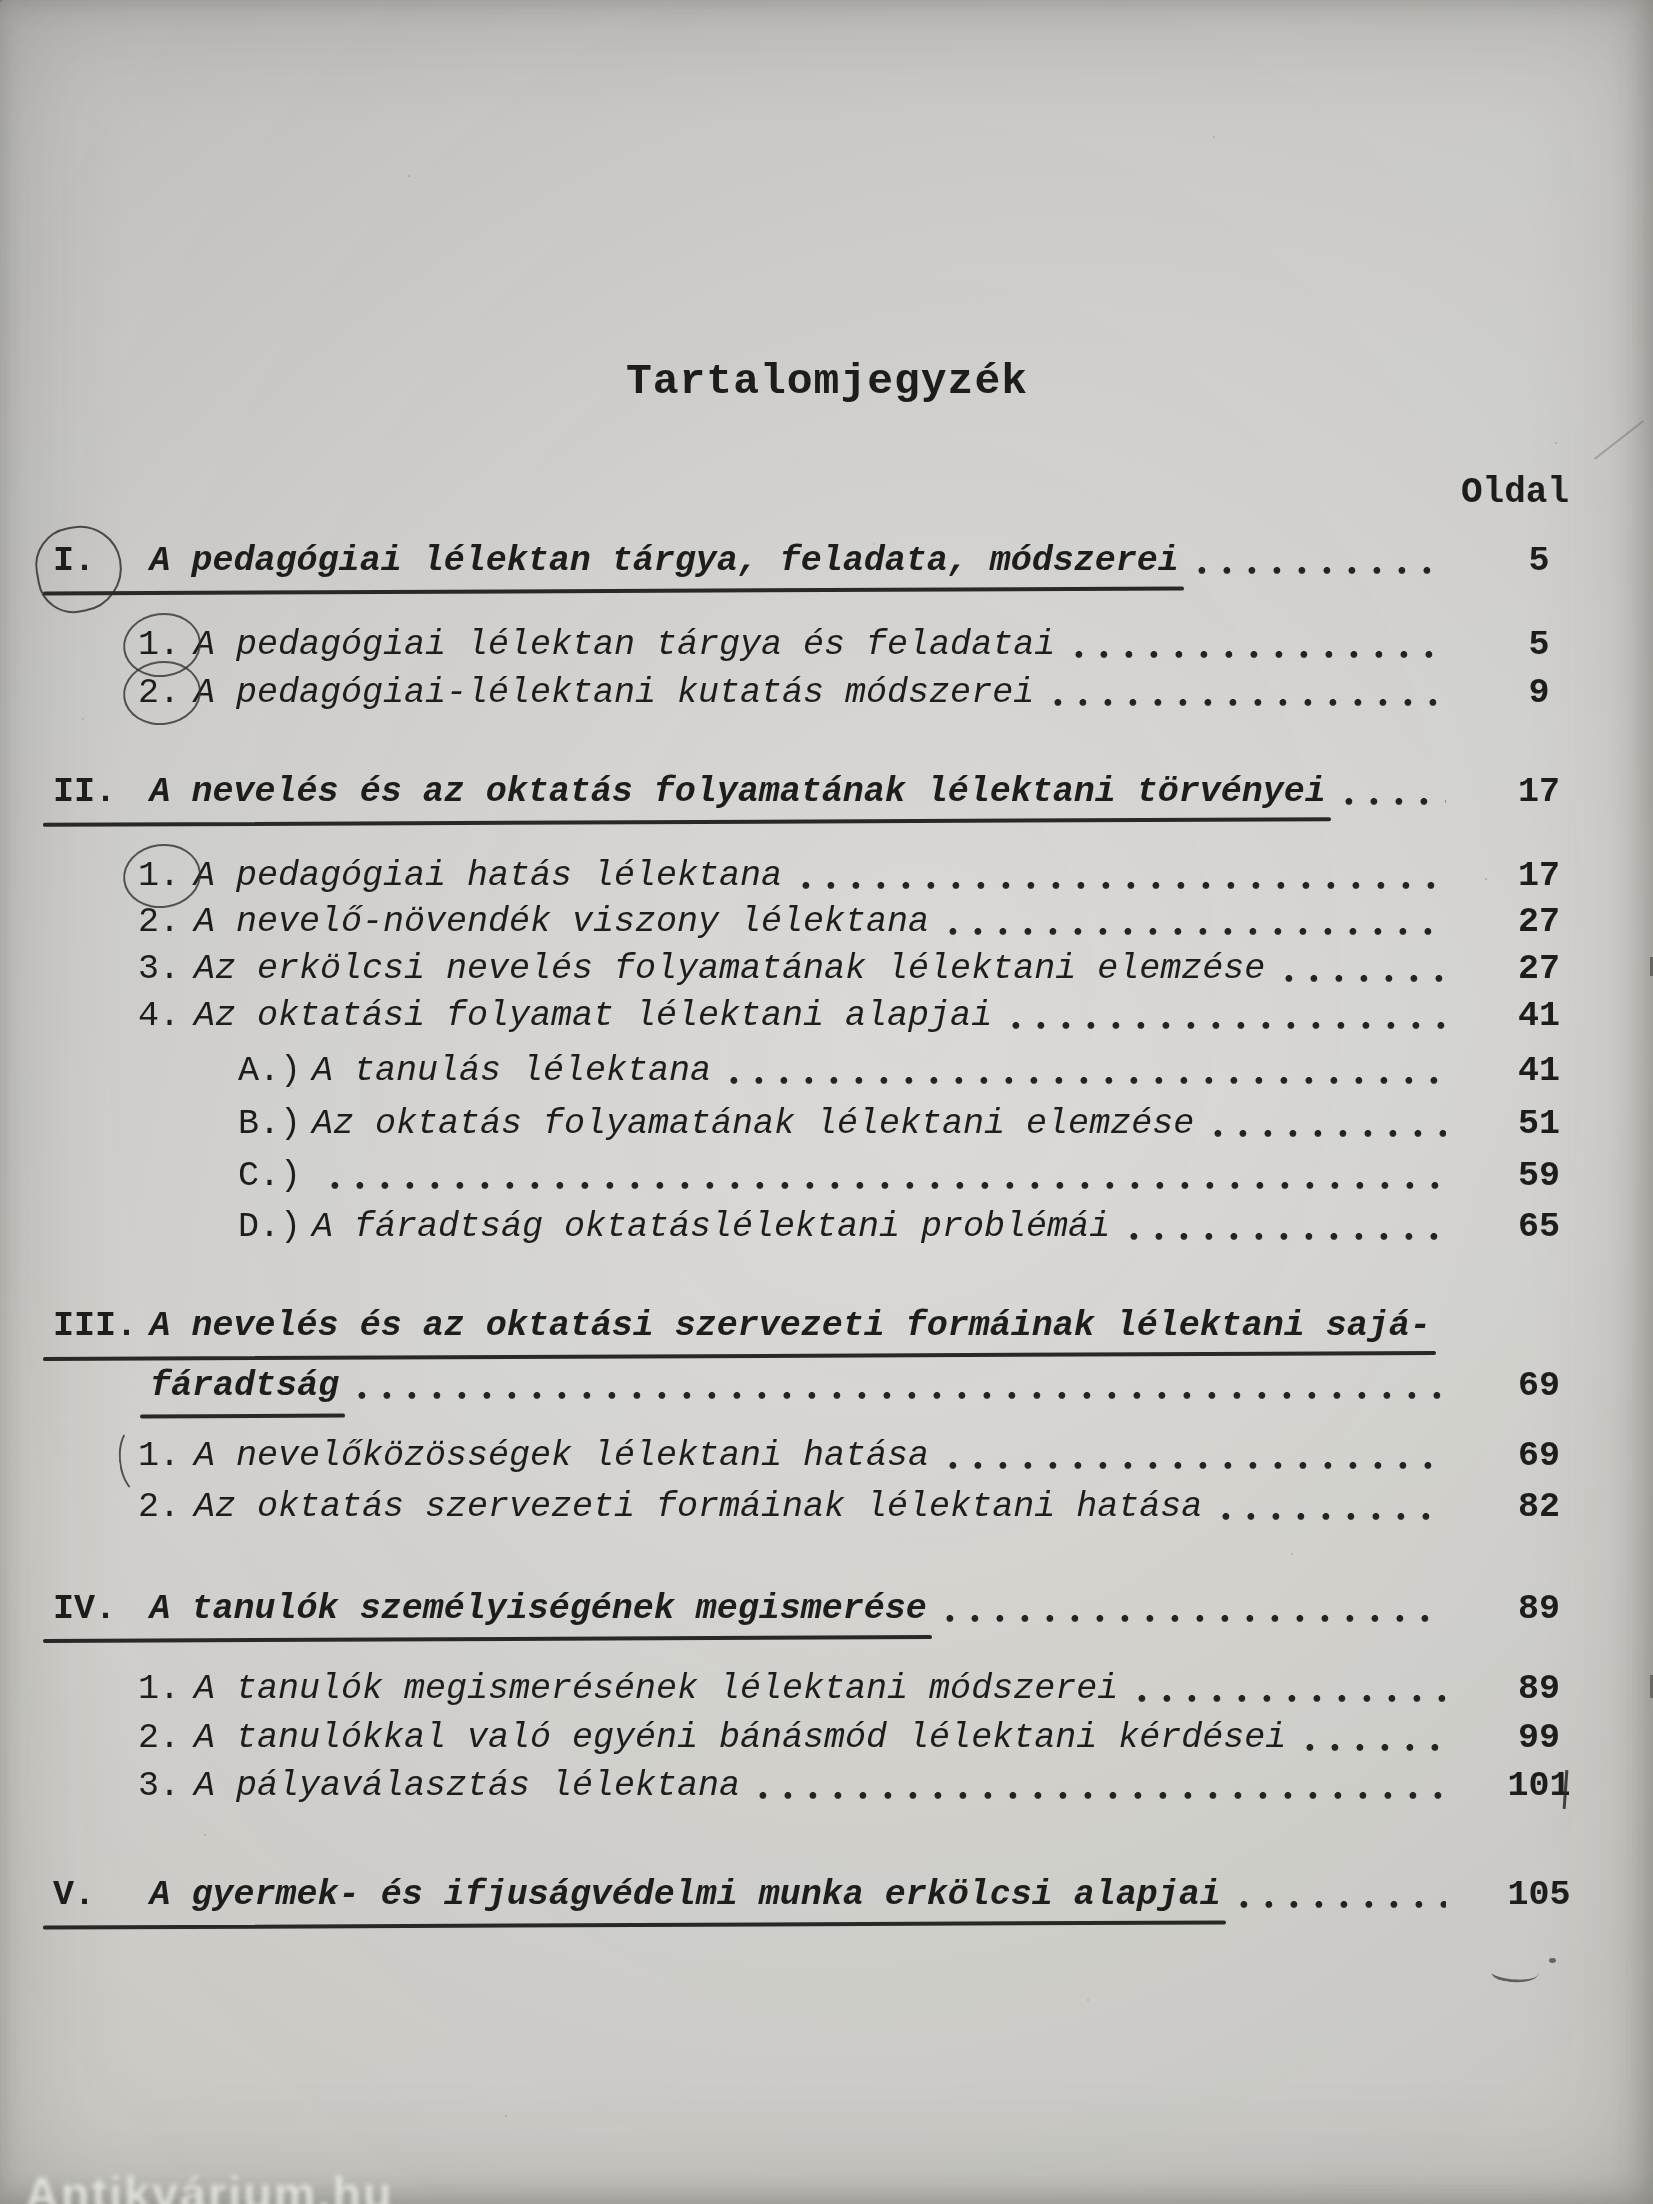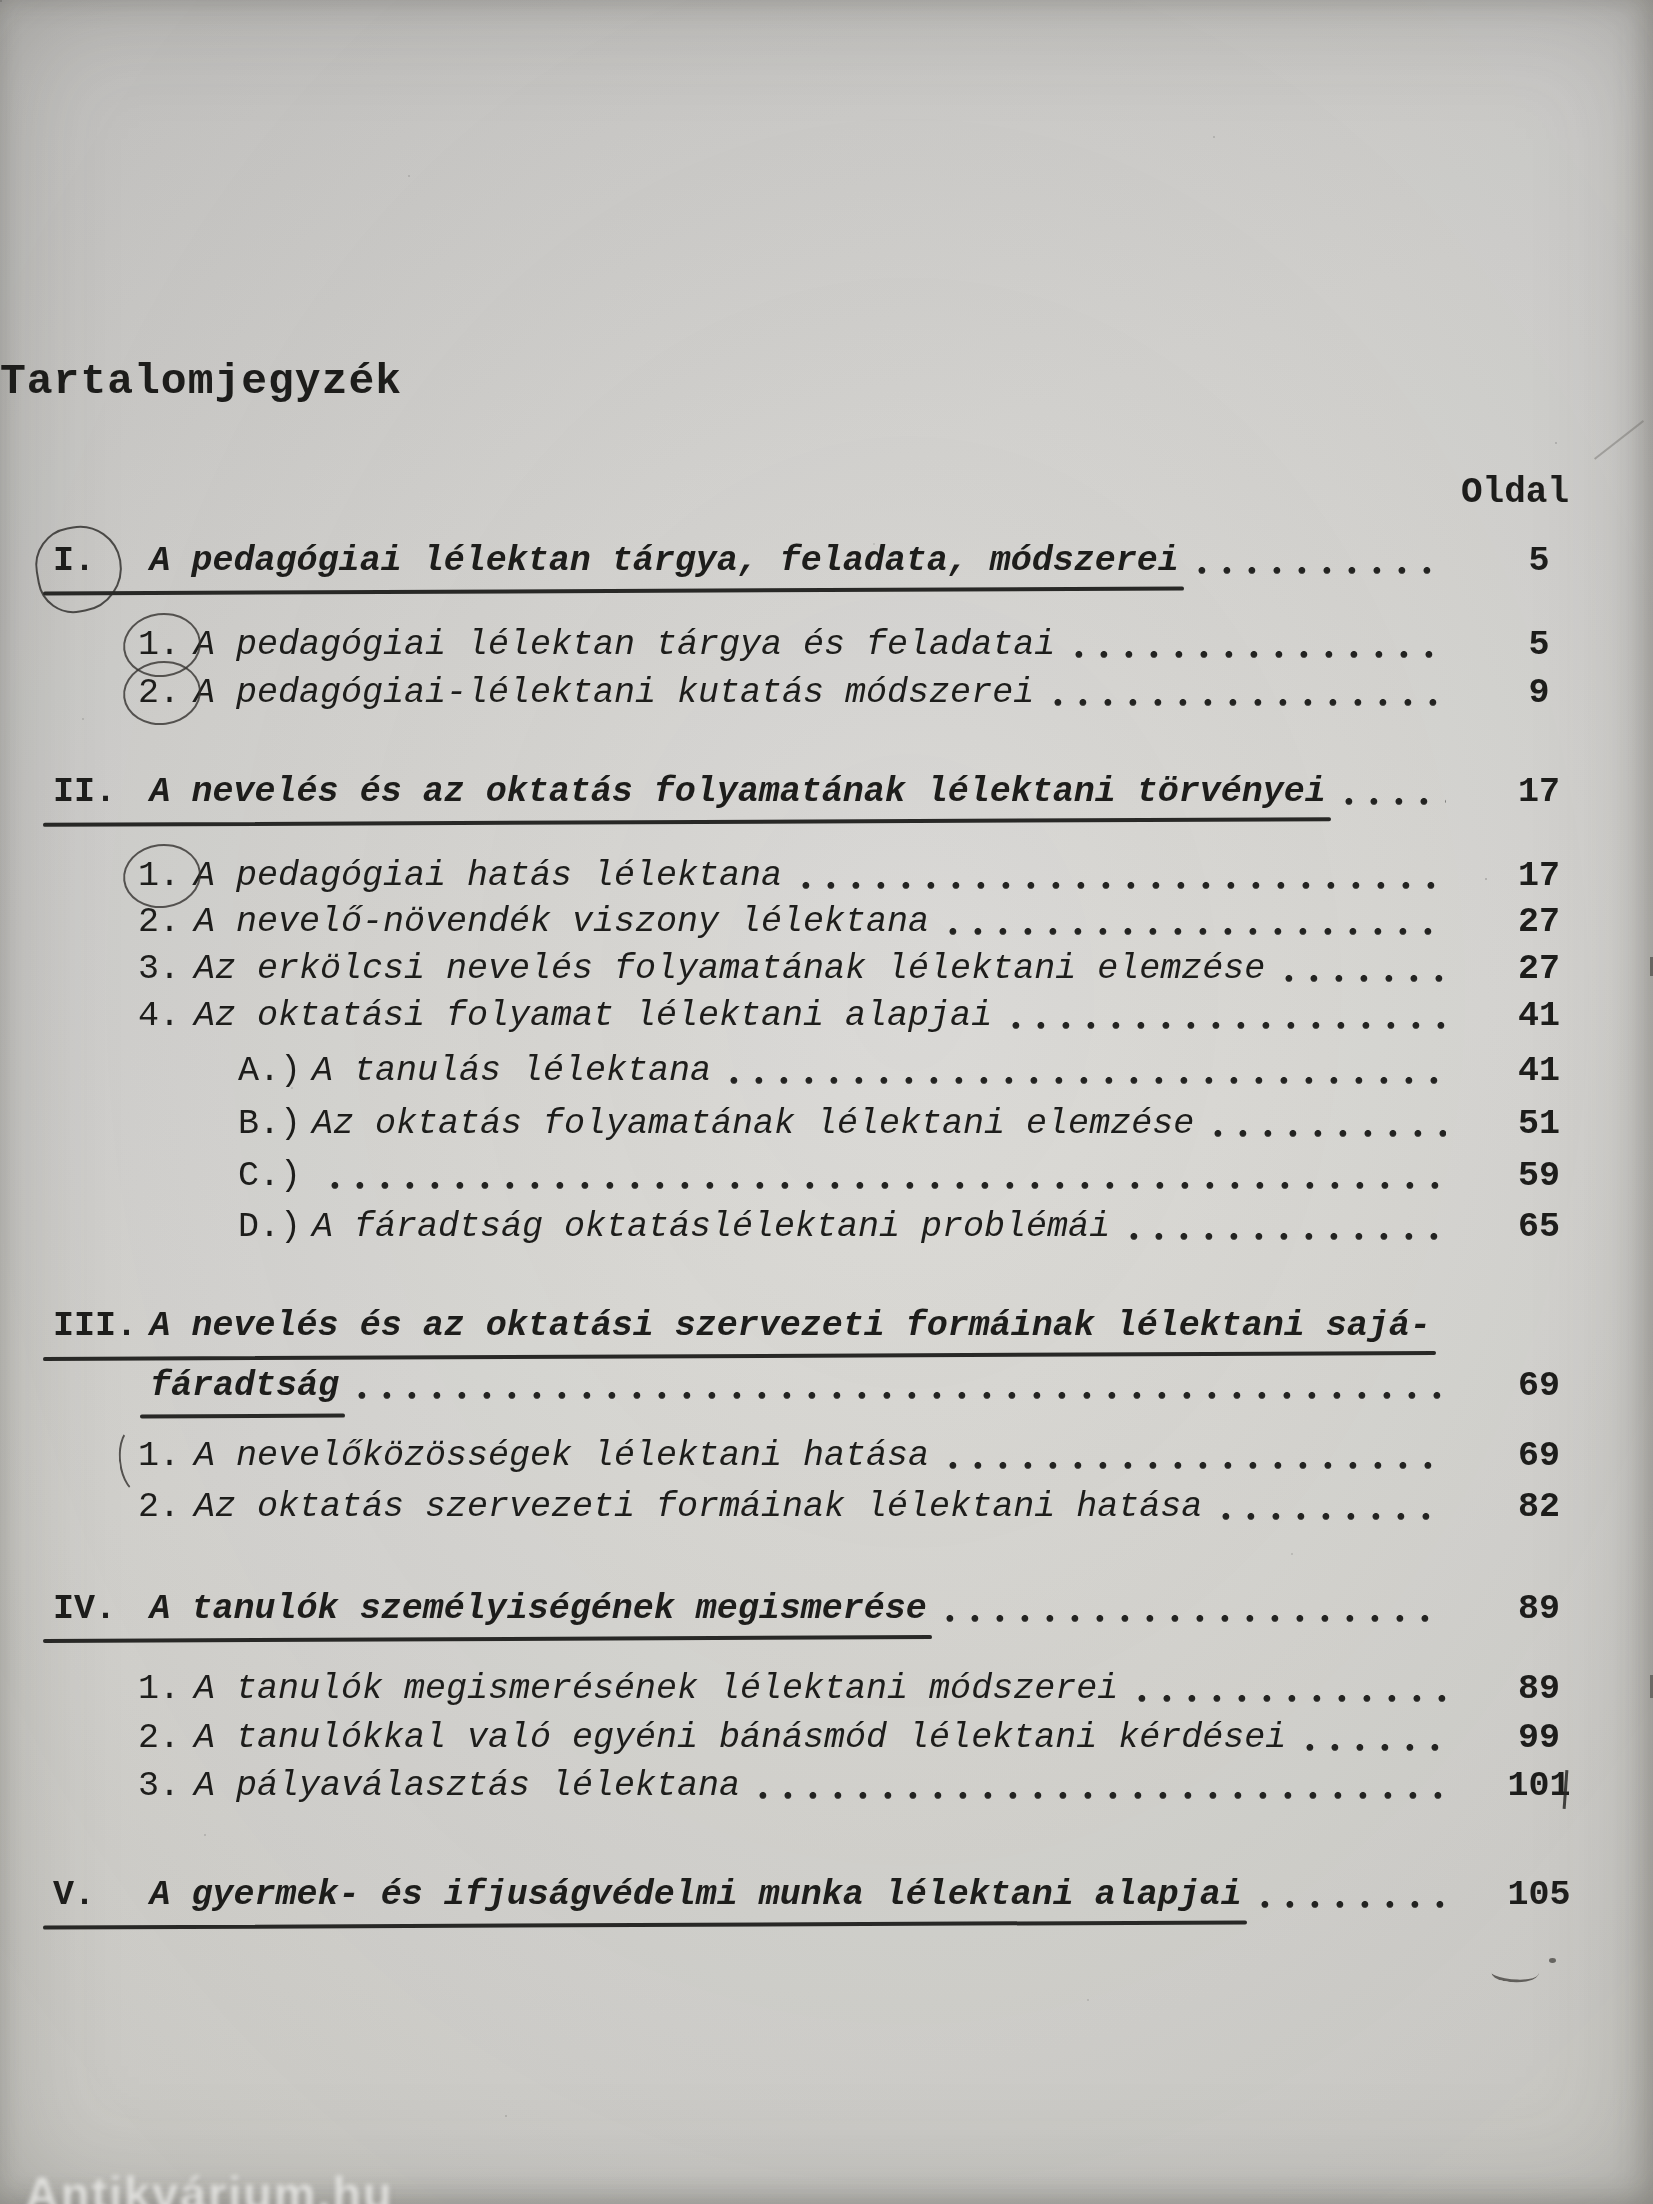--- a/index.html
+++ b/index.html
@@ -14,21 +14,21 @@
   .vignette{position:absolute;inset:0;pointer-events:none;
     box-shadow:inset 0 0 116px rgba(60,58,52,0.25), inset -13.6px 0 29px rgba(60,58,52,0.18), inset 0 -9.7px 23px rgba(60,58,52,0.15);}
   .speckles{position:absolute;left:0;top:0;width:1.9px;height:1.9px;background:rgba(40,40,40,0.25);border-radius:50%;
     box-shadow: 408px 175px 0 rgba(40,40,40,.18), 1213px 136px 0 rgba(40,40,40,.2),
       873px 543px 0 rgba(40,40,40,.15), 1485px 878px 0 rgba(40,40,40,.25),
       291px 1087px 0 rgba(40,40,40,.17), 640px 1441px 0 rgba(40,40,40,.2),
       1291px 1553px 0 rgba(40,40,40,.18), 204px 1834px 0 rgba(40,40,40,.2),
       1087px 1999px 0 rgba(40,40,40,.16), 505px 2115px 0 rgba(40,40,40,.2),
       1555px 442px 0 rgba(40,40,40,.22), 82px 718px 0 rgba(40,40,40,.18);}
   .page-title{
-    position:absolute;top:357px;left:0;width:100%;text-align:left;
+    position:absolute;top:357px;left:0;width:100%;text-align:center;
     font-size:43px;font-weight:700;letter-spacing:1px;
   }
   .oldal{
     position:absolute;top:472px;right:47px;width:146px;text-align:left;
     font-size:36px;font-weight:700;
   }
   .row{
     position:absolute;left:53px;right:47px;
     display:flex;align-items:flex-end;
     font-size:35px;line-height:1.15;white-space:nowrap;
@@ -205,21 +205,21 @@
 <div class="row indent1" style="top:1766px">
   <span class="m">3.</span>
   <span class="t">A pályaválasztás lélektana</span>
   <span class="leader"></span>
   <span class="pg">101</span>
 </div>
 
 <div class="row" style="top:1875px">
   <span class="head">
     <span class="numeral">V.</span>
-      <span class="t">A gyermek- és ifjuságvédelmi munka lélektani alapjai</span>
+      <span class="t">A gyermek- és ifjuságvédelmi munka erkölcsi alapjai</span>
   </span>
   <span class="leader"></span>
   <span class="pg">105</span>
 </div>
 
 <div class="pen pen-101"></div>
 <div class="pen pen-curve"></div>
 <div class="pen pen-dot"></div>
 <div class="pen tick1"></div>
 <div class="pen tick2"></div>

